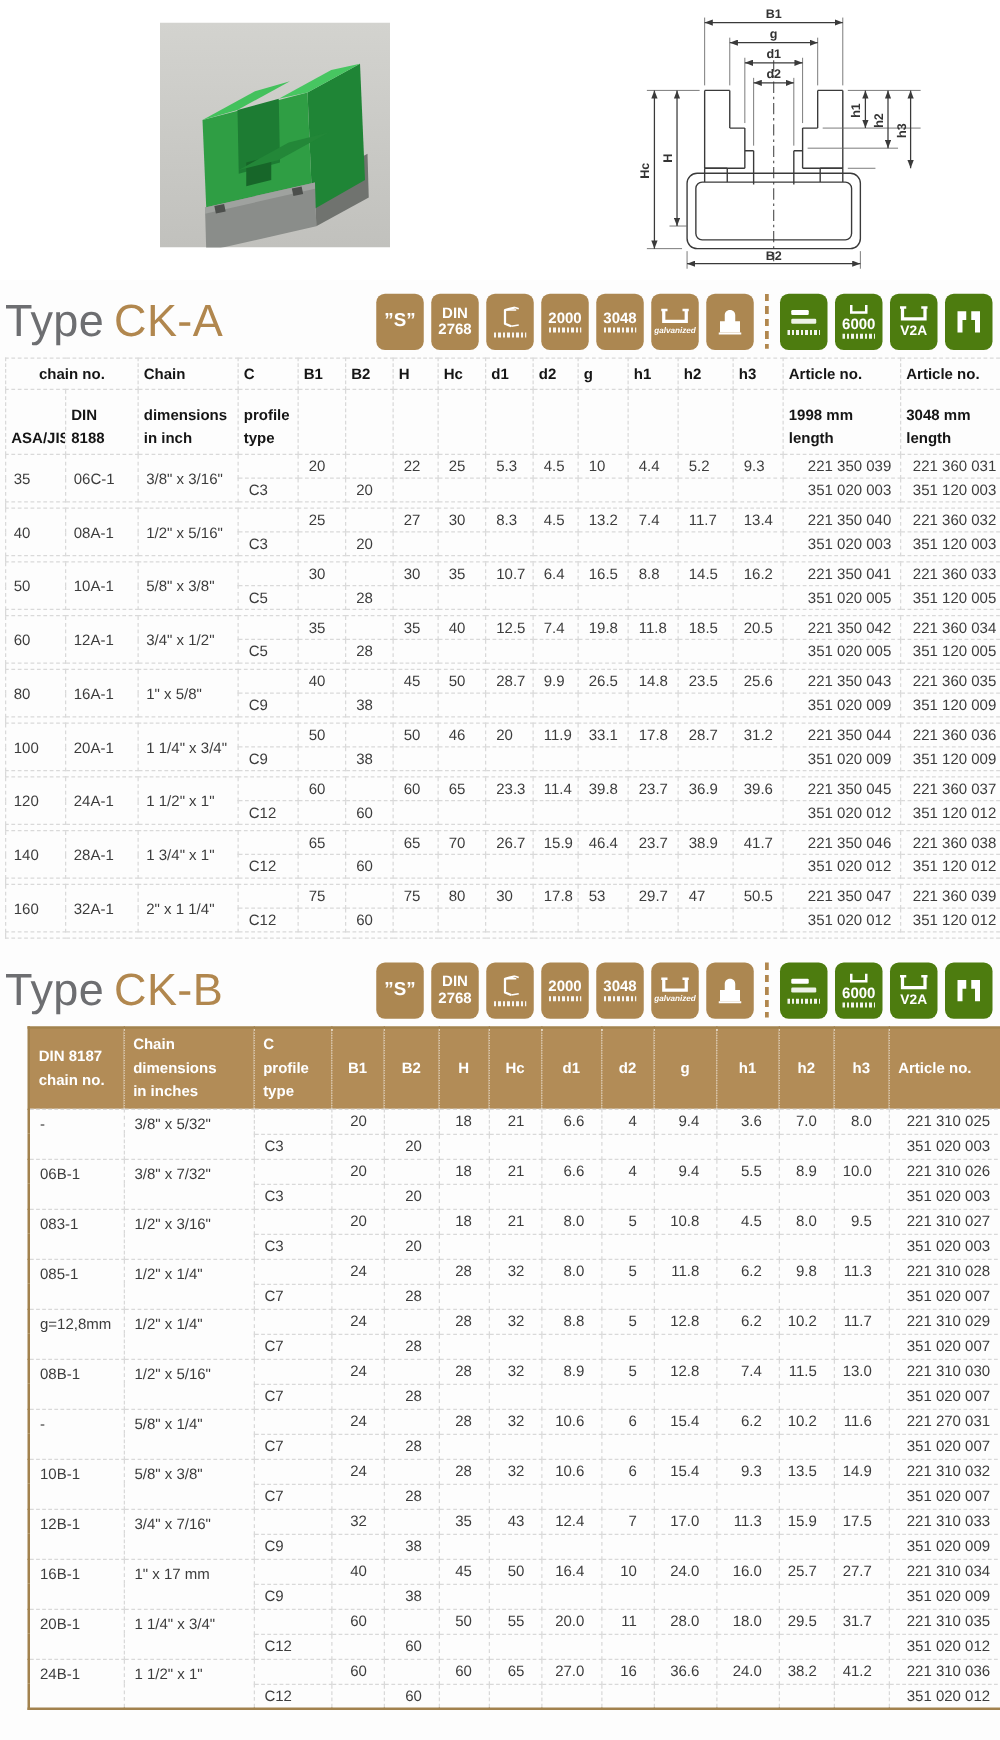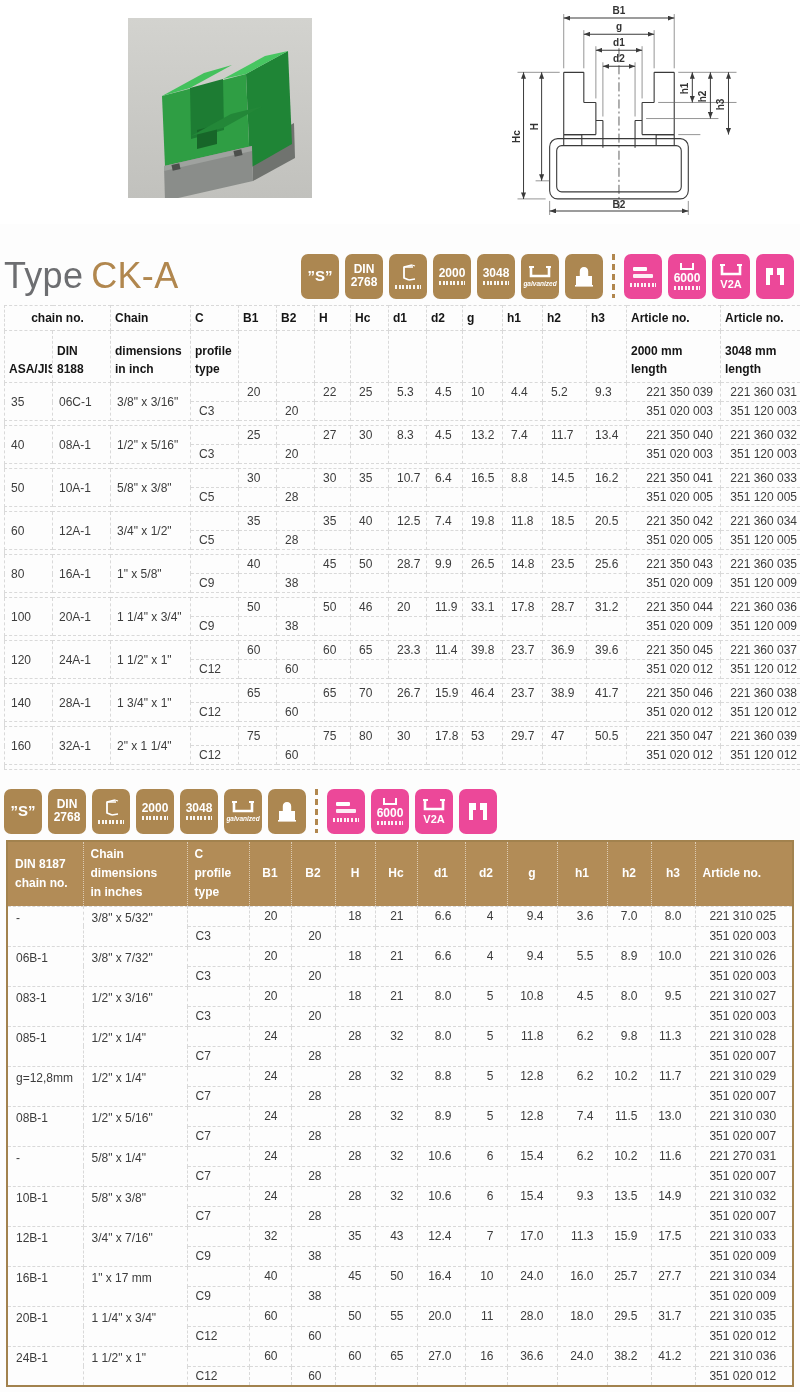--- a/index.html
+++ b/index.html
@@ -7,28 +7,28 @@
 body{width:800px;height:1392px;overflow:hidden;background:#fdfdfd;
      font-family:"Liberation Sans",sans-serif;color:#333}
 
 
 .top{position:relative;height:224px;background:#fff}
 .photo{position:absolute;left:128px;top:18px;width:184px;height:180px}
 .tdraw{position:absolute;left:452px;top:2px;width:344px;height:216px}
 
 
 .sec-head{display:flex;align-items:center;justify-content:space-between;
-          padding:0 6px 0 4px;height:58px;margin-top:23px}
+          padding:0 6px 0 4px;height:58px;margin-top:4px}
 .title{font-size:36px;color:#6d6e71;white-space:nowrap;letter-spacing:.3px}
 .title .nm{color:#b1874e;margin-left:8px}
 .badges{display:flex;align-items:center;gap:6px}
 .badge{width:38px;height:45px;border-radius:7px;background:#ac8751;color:#fff;
        display:flex;flex-direction:column;align-items:center;justify-content:center;
        gap:1px;flex:0 0 auto}
-.badge.light{background:#ec4899}
+.badge.light{background:#4d7c0f}
 .bl{font-weight:bold;font-size:12px;line-height:1.05;text-align:center;white-space:nowrap}
 .badge[data-name="s-quality-badge"] .bl{font-size:15px}
 .bc{font-size:6.5px;font-weight:bold;line-height:1}
 .badge[data-name="galvanized-badge"] .bc{font-style:italic;font-size:6.5px}
 .badge[data-name="v2a-badge"] .bc{font-size:11px}
 .bm{width:26px;height:4px;margin-top:1px;
     background:repeating-linear-gradient(90deg,rgba(255,255,255,.92) 0 2px,transparent 2px 3.6px)}
 .bdg-divider{width:3px;height:44px;margin:0 3px;flex:0 0 auto;
     background:repeating-linear-gradient(180deg,#b1874e 0 6px,transparent 6px 10px)}
 .bi{display:block}
@@ -278,21 +278,21 @@
       <th></th>
           <th></th>
           <th></th>
           <th></th>
           <th></th>
           <th></th>
           <th></th>
           <th></th>
           <th></th>
           <th></th>
-      <th data-name="col-subheader-2000mm">2000 mm
+      <th data-name="col-subheader-2000mm">1998 mm
 length</th>
       <th data-name="col-subheader-3048mm">3048 mm
 length</th>
     </tr>
   </thead>
 <tbody>
         <tr data-name="table-row">
           <td class="chain" rowspan="2" data-name="cell-asa-jis">35</td>
           <td class="chain" rowspan="2" data-name="cell-din-8188">06C-1</td>
           <td class="chain" rowspan="2" data-name="cell-chain-dims">3/8" x 3/16"</td>
@@ -630,20 +630,21 @@
           <td class="art" data-name="cell-article-3048">351 120 012</td>
         </tr>
         <tr data-name="spacer-row" class="sp">
           <td colspan="16" data-name="spacer-cell"></td>
         </tr>
       </tbody>
     </table>
 </div>
 
 <div class="sec-head" data-name="section-header-ck-b" style="margin-top:12px">
+  <div class="title" data-name="page-title-ck-b"><span>Type</span><span class="nm">CK-B</span></div>
   <div class="badges" data-name="badge-row-ck-b">
       <div class="badge" data-name="s-quality-badge">
         <div class="bl">
           <div>”S”</div>
         </div>
       </div>
       <div class="badge" data-name="din-2768-badge">
         <div class="bl">
           <div>DIN</div>
           <div>2768</div>
@@ -707,21 +708,21 @@
       </div>
       <div class="badge light" data-name="corner-profile-badge">
         <svg class="bi" width="24" height="22" viewBox="0 0 24 22">
           <path d="M3 3h7v7H7v10H3z" fill="#fff"></path>
           <path d="M21 3h-7v7h3v10h4z" fill="#fff"></path>
         </svg>
       </div>
     </div>
 </div>
 
-<div class="twrap" data-name="table-ck-b-wrapper" style="padding:0 6px">
+<div class="twrap" data-name="table-ck-b-wrapper" style="padding:0 22px">
 <table class="tb" data-name="table-ck-b">
   <colgroup>
     <col style="width:76px">
         <col style="width:104px">
         <col style="width:62px">
         <col style="width:42px">
     <col style="width:44px">
         <col style="width:40px">
         <col style="width:42px">
         <col style="width:48px">

